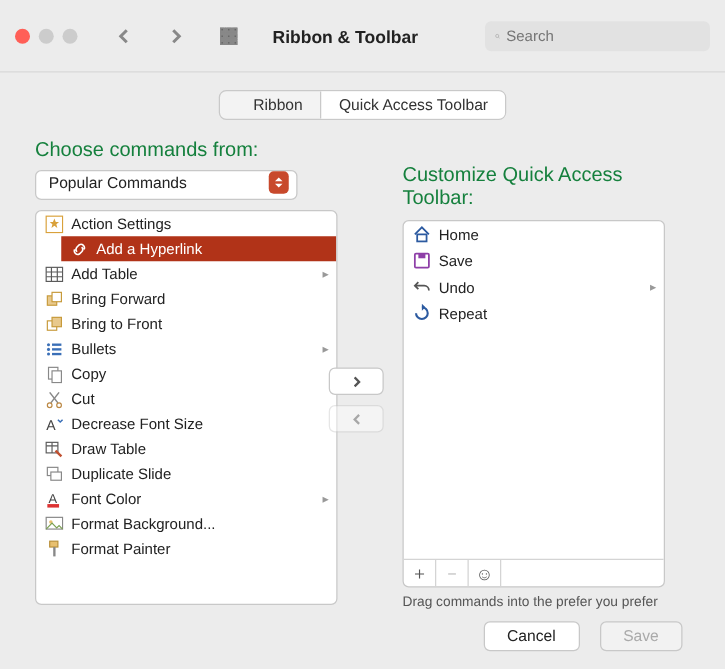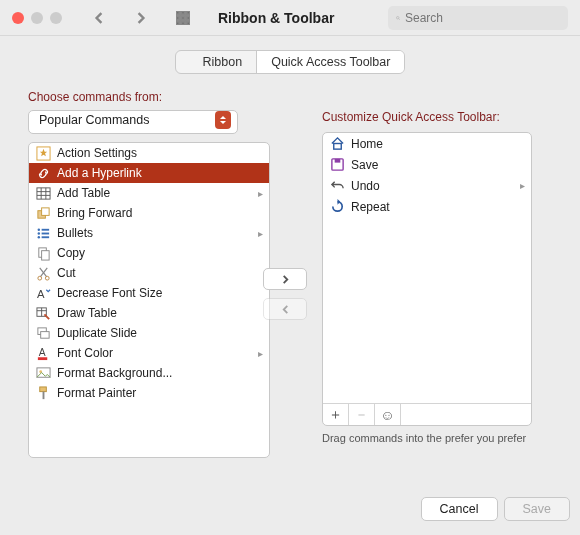--- a/index.html
+++ b/index.html
@@ -1,56 +1,56 @@
 <!DOCTYPE html>
 <html><head>
 <meta charset="utf-8">
 <style>
 *{box-sizing:border-box;margin:0;padding:0;font-family:-apple-system,BlinkMacSystemFont,"Segoe UI",Helvetica,Arial,sans-serif;}
 body{width:580px;height:535px;background:#ECECEC;overflow:hidden;font-size:13px;color:#222;}
-.titlebar{height:36px;display:flex;align-items:center;padding:0 12px;border-bottom:1px solid #d8d8d8;gap:20px;}
+.titlebar{height:58px;display:flex;align-items:center;padding:0 12px;border-bottom:1px solid #d8d8d8;gap:20px;}
 .traffic{display:flex;gap:7px;margin-right:6px;}
 .dot{width:12px;height:12px;border-radius:50%;background:#ccc;}
 .dot.red{background:#ff5f57;}
 .nav-btn{width:22px;height:22px;display:flex;align-items:center;justify-content:center;color:#888;border-radius:4px;}
 .nav-btn svg{width:12px;height:12px;stroke:#888;stroke-width:2;fill:none;}
 .apps-icon svg{width:14px;height:14px;fill:#666;}
 .title{font-weight:600;font-size:14px;margin-left:4px;}
 .search{margin-left:auto;width:180px;height:24px;background:#e2e2e2;border-radius:5px;display:flex;align-items:center;padding:0 8px;color:#8a8a8a;gap:5px;}
 .search input{border:none;background:transparent;outline:none;font-size:12px;flex:1;color:#a16207;}
 .tabbar{display:flex;justify-content:center;margin:14px 0 16px;}
 .tabs{display:flex;border:1px solid #c9c9c9;border-radius:6px;overflow:hidden;background:#f3f3f3;padding-left:13px;}
 .tab{padding:4px 14px;font-size:12.5px;color:#333;cursor:default;}
 .tab.active{background:#fff;}
 .tab+.tab{border-left:1px solid #c9c9c9;}
 .content{display:flex;padding:0 28px 8px;gap:14px;}
 .col-left{width:220px;}
-.label{font-size:12px;margin-bottom:6px;color:#7f1d1d;}
+.label{font-size:16px;margin-bottom:6px;color:#15803d;}
 .select{width:210px;height:24px;background:#fff;border:1px solid #c8c8c8;border-radius:5px;display:flex;align-items:center;padding:0 6px 4px 10px;font-size:12.5px;justify-content:space-between;}
 .sel-btn{width:16px;height:18px;background:#c8492c;border-radius:4px;display:flex;flex-direction:column;align-items:center;justify-content:center;}
 .sel-btn::before,.sel-btn::after{content:"";width:0;height:0;border-left:3px solid transparent;border-right:3px solid transparent;}
 .sel-btn::before{border-bottom:3px solid #fff;margin-bottom:2px;}
 .sel-btn::after{border-top:3px solid #fff;}
 .listbox{width:242px;height:316px;background:#fff;border:1px solid #c8c8c8;border-radius:5px;margin-top:8px;overflow:hidden;}
 .li{display:flex;align-items:center;height:20px;padding:0 6px;font-size:12px;gap:6px;position:relative;}
-.li.sel{background:#B13318;color:#fff;}
+.li.sel{background:#B13318;color:#fff;margin-left:20px;}
 .li .icn{width:16px;height:16px;display:flex;align-items:center;justify-content:center;flex-shrink:0;}
 .li .chev{margin-left:auto;color:#999;font-size:10px;}
 .col-mid{display:flex;flex-direction:column;align-items:center;justify-content:center;gap:8px;width:46px;padding-top:40px;}
 .mid-btn{width:44px;height:22px;background:#fff;border:1px solid #c8c8c8;border-radius:5px;display:flex;align-items:center;justify-content:center;}
 .mid-btn.disabled{opacity:.45;}
 .mid-btn svg{width:9px;height:9px;stroke:#555;stroke-width:2;fill:none;}
 .col-right{flex:1;padding-top:20px;}
 .rightbox{width:210px;height:294px;background:#fff;border:1px solid #c8c8c8;border-radius:5px;margin-top:8px;position:relative;overflow:hidden;}
 .rightbox .li{height:21px;}
 .toolstrip{position:absolute;bottom:0;left:0;right:0;height:22px;border-top:1px solid #d4d4d4;display:flex;}
 .ts-btn{width:26px;height:22px;display:flex;align-items:center;justify-content:center;border-right:1px solid #d4d4d4;font-size:14px;color:#555;}
 .ts-btn.dis{color:#bbb;}
 .hint{font-size:11px;color:#555;margin-top:6px;}
-.footer{position:absolute;bottom:14px;right:10px;display:flex;gap:6px;}
+.footer{position:absolute;bottom:14px;right:34px;display:flex;gap:16px;}
 .btn{height:24px;padding:0 18px;border:1px solid #c8c8c8;border-radius:5px;background:#fff;font-size:12.5px;display:flex;align-items:center;}
 .btn.disabled{color:#aaa;background:#f2f2f2;}
 
 .icn svg{width:15px;height:15px;}
 </style>
 </head>
 <body>
 
 <div class="titlebar">
   <div class="traffic">
@@ -138,20 +138,29 @@
           <span class="chev">▸</span>
         </div>
         <div class="li">
           <span class="icn">
             <svg viewBox="0 0 16 16">
               <rect x="2" y="5" width="8" height="8" fill="#e8c98d" stroke="#c79a3a"></rect>
               <rect x="6" y="2" width="8" height="8" fill="#fff" stroke="#c79a3a"></rect>
             </svg>
           </span>
           <span>Bring Forward</span>
+        </div>
+        <div class="li">
+          <span class="icn">
+            <svg viewBox="0 0 16 16">
+              <rect x="2" y="5" width="8" height="8" fill="#fff" stroke="#c79a3a"></rect>
+              <rect x="6" y="2" width="8" height="8" fill="#e8c98d" stroke="#c79a3a"></rect>
+            </svg>
+          </span>
+          <span>Bring to Front</span>
         </div>
         <div class="li">
           <span class="icn">
             <svg viewBox="0 0 16 16">
               <circle cx="3" cy="4" r="1.3" fill="#3a6fb7"></circle>
               <rect x="6" y="3" width="8" height="2" fill="#3a6fb7"></rect>
               <circle cx="3" cy="8" r="1.3" fill="#3a6fb7"></circle>
               <rect x="6" y="7" width="8" height="2" fill="#3a6fb7"></rect>
               <circle cx="3" cy="12" r="1.3" fill="#3a6fb7"></circle>
               <rect x="6" y="11" width="8" height="2" fill="#3a6fb7"></rect>

